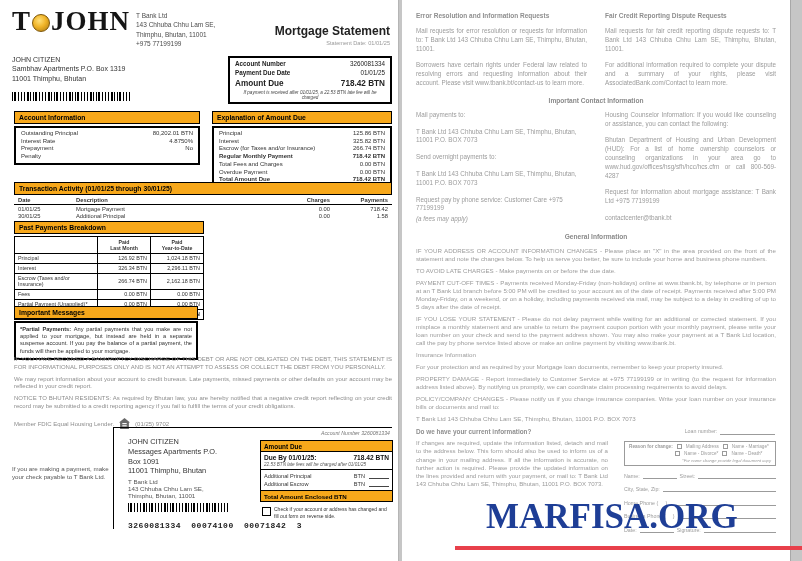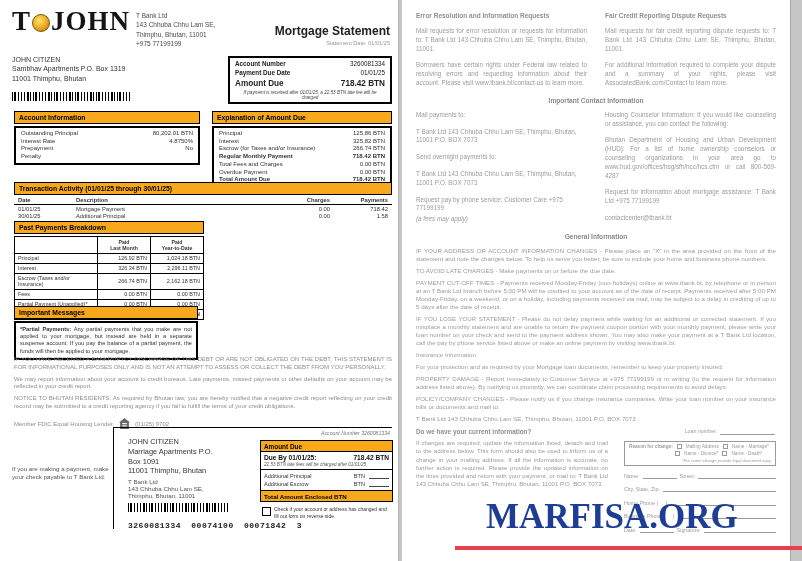--- a/index.html
+++ b/index.html
@@ -312,21 +312,21 @@
     <span>(01/25) 9702</span>
   </div>
 
   <div class="abs" id="coupon-hline"></div>
   <div class="abs" id="coupon-vline"></div>
   <div class="abs" id="coupon-acct">Account Number 3260081334</div>
   <div class="abs" id="payable">If you are making a payment, make your check payable to T Bank Ltd.</div>
 
   <div class="abs" id="c-recipient">
     <div>JOHN CITIZEN</div>
-    <div>Marriage Apartments P.O.</div>
+    <div>Messages Apartments P.O.</div>
     <div>Box 1091</div>
     <div>11001 Thimphu, Bhutan</div>
   </div>
   <div class="abs" id="c-remit">
     <div>T Bank Ltd</div>
     <div>143 Chhuba Chhu Lam SE,</div>
     <div>Thimphu, Bhutan, 11001</div>
   </div>
   <div class="abs barcode" id="c-barcode"></div>
   <div class="abs" id="micr">3260081334 00074100 00071842 3</div>

